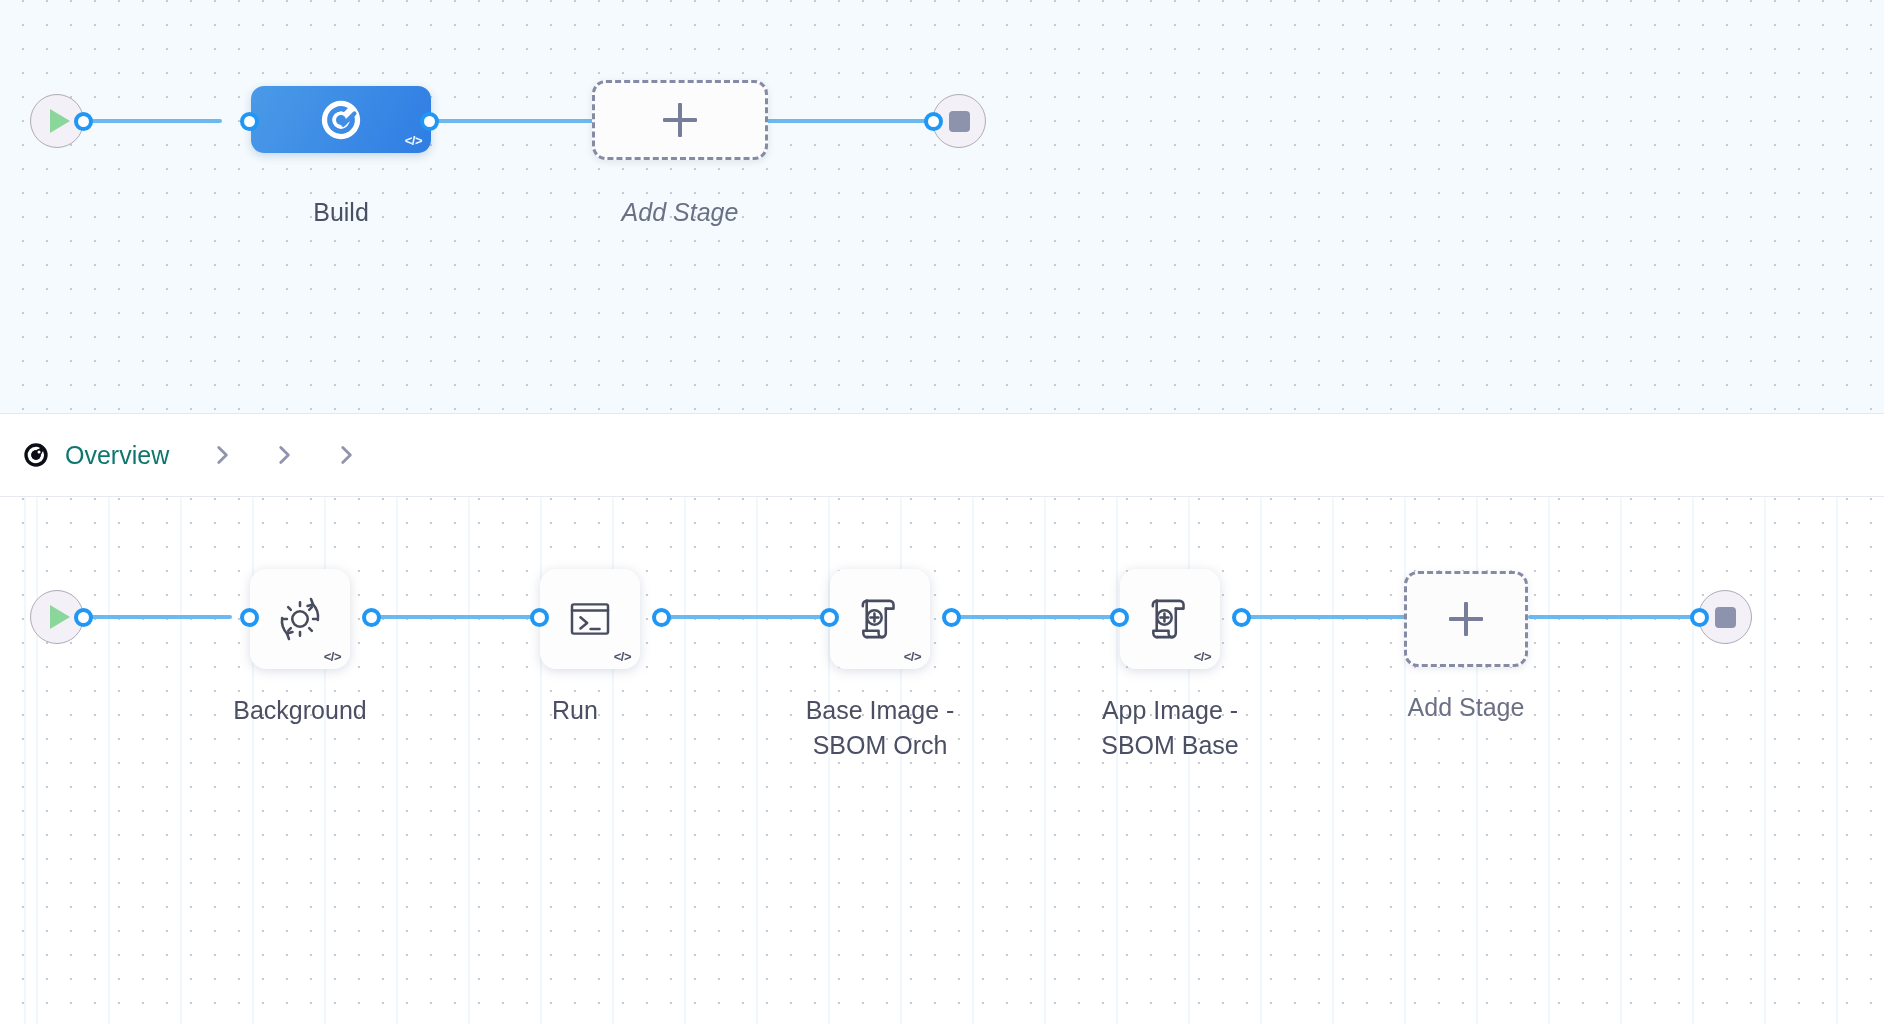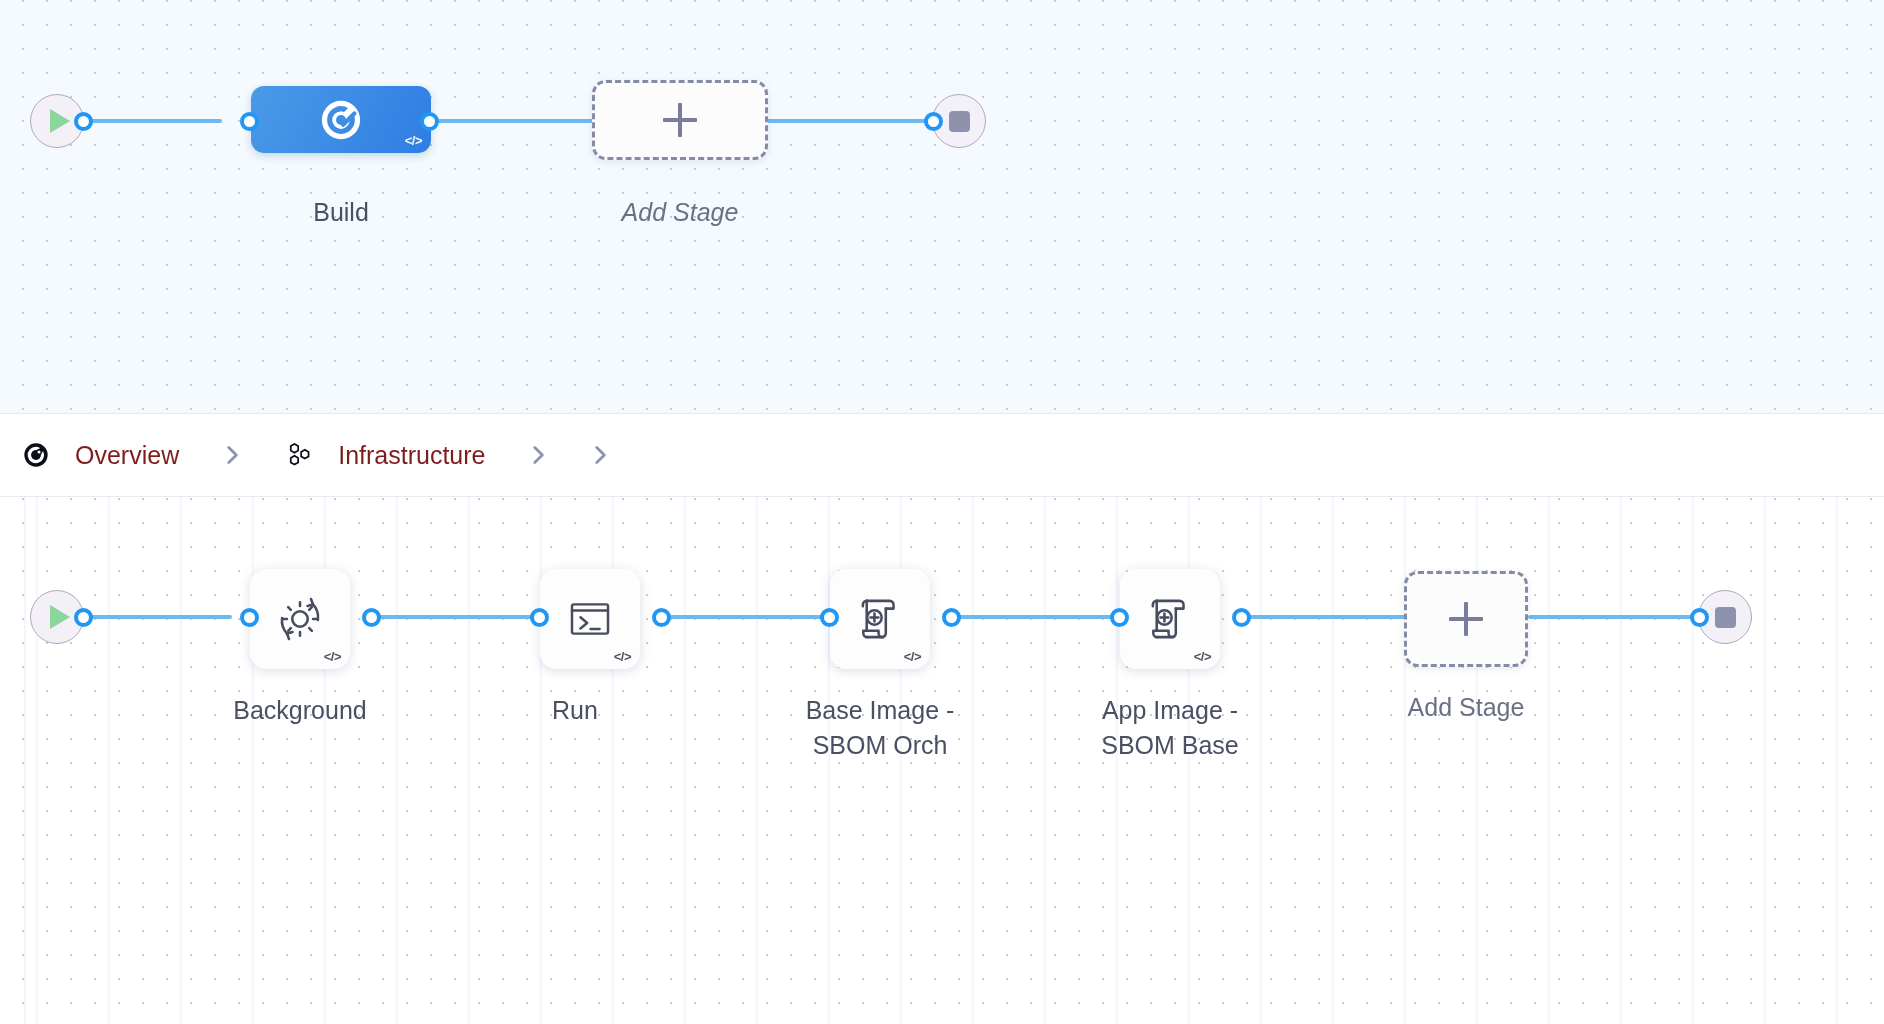--- a/index.html
+++ b/index.html
@@ -104,21 +104,21 @@
   #tabbar {
     position: absolute; left: 0; top: 413px; width: 1884px; height: 84px;
     background: #ffffff; border-top: 1px solid #e6e9ef; border-bottom: 1px solid #e6e9ef;
     display: flex; align-items: stretch; z-index: 10;
   }
   .tab {
     display: flex; align-items: center; gap: 13px; height: 100%;
     padding: 0 22px; cursor: pointer; position: relative;
   }
   .tab-label {
-    font-size: 25px; color: #7f1d1d; font-family: "Liberation Sans", sans-serif; margin-left: 10px;
+    font-size: 25px; color: #0f766e; font-family: "Liberation Sans", sans-serif;
   }
   .tab.active .tab-label { font-weight: 700; }
   .tab.active::after {
     content: ""; position: absolute; left: 0; right: 0; bottom: -1px;
     height: 5px; background: #1c5fc4; border-radius: 2px;
   }
   .tab-icon { display: flex; align-items: center; width: 30px; height: 30px; }
   .tab-sep {
     display: flex; align-items: center; justify-content: center;
     width: 62px; color: #8f94ac;
@@ -177,30 +177,20 @@
       </span>
       <span class="tab-label">Overview</span>
     </div>
 
     <div class="tab-sep">
       <svg width="26" height="26" viewBox="0 0 24 24" fill="none" stroke="#8f94ac" stroke-width="2.6" stroke-linecap="round" stroke-linejoin="round">
           <polyline points="9 5 16 12 9 19"></polyline>
         </svg>
     </div>
 
-    <div class="tab">
-      <span class="tab-icon">
-        <svg width="30" height="30" viewBox="0 0 26 26" fill="none" stroke="#0b0e16" stroke-width="1.5">
-          <path d="M8.2 3.4 11.4 5.3v3.8L8.2 11 5 9.1V5.3Z"></path>
-          <path d="M8.2 13.7 11.4 15.6v3.8L8.2 21.3 5 19.4v-3.8Z"></path>
-          <path d="M17.2 8.5 20.4 10.4v3.8L17.2 16.1 14 14.2v-3.8Z"></path>
-        </svg>
-      </span>
-      <span class="tab-label">Infrastructure</span>
-    </div>
 
     <div class="tab-sep">
       <svg width="26" height="26" viewBox="0 0 24 24" fill="none" stroke="#8f94ac" stroke-width="2.6" stroke-linecap="round" stroke-linejoin="round">
           <polyline points="9 5 16 12 9 19"></polyline>
         </svg>
     </div>
 
 
     <div class="tab-sep">
       <svg width="26" height="26" viewBox="0 0 24 24" fill="none" stroke="#8f94ac" stroke-width="2.6" stroke-linecap="round" stroke-linejoin="round">

